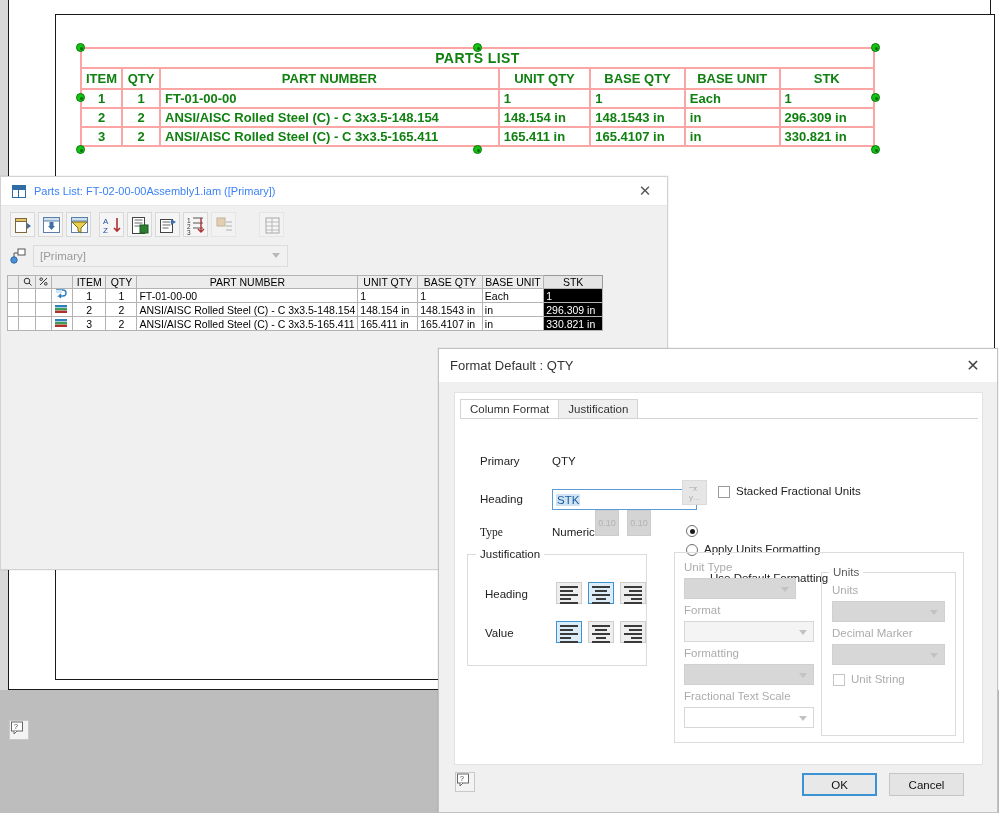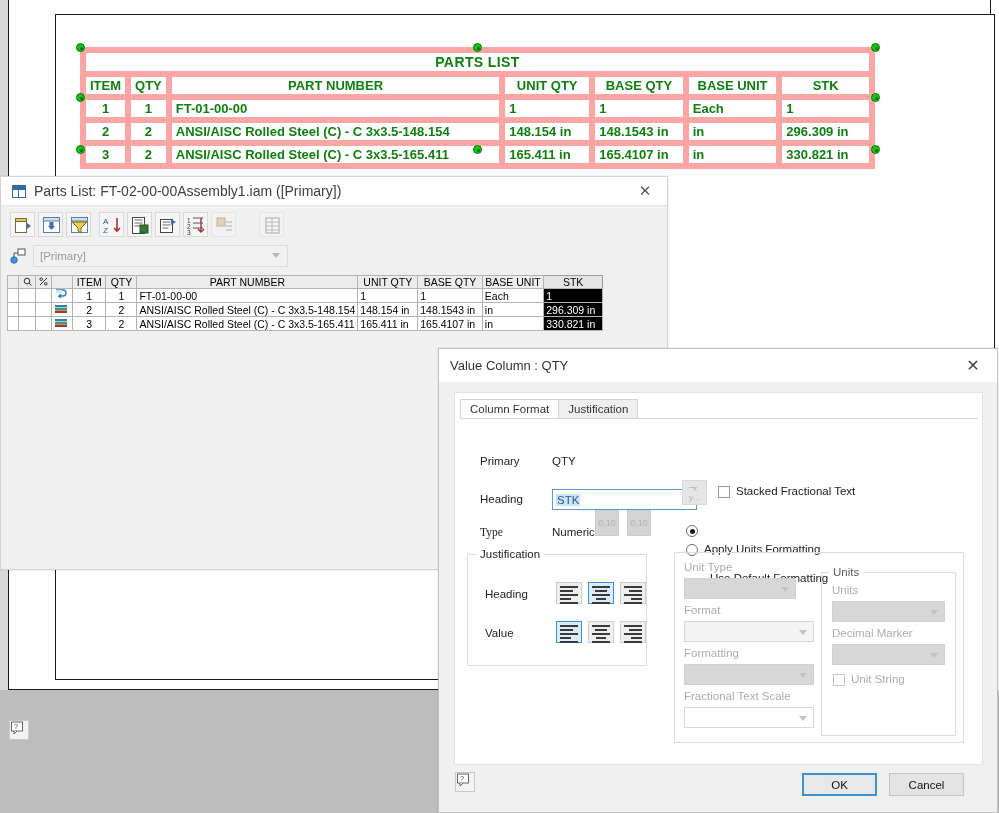--- a/index.html
+++ b/index.html
@@ -16,21 +16,21 @@
   #cad-bottom-gutter{position:absolute;left:0;top:690px;width:999px;height:123px;background:#bdbdbd;}
   #sheet-outer{position:absolute;left:8px;top:-6px;width:983px;height:696px;background:#fff;border:1px solid #1a1a1a;box-sizing:border-box;}
   #sheet-inner{position:absolute;left:55px;top:14px;width:940px;height:666px;background:#fff;border:1px solid #1a1a1a;box-sizing:border-box;}
 
   
   #parts-table{
     position:absolute;left:80px;top:47px;width:795px;
     border-collapse:collapse;
   }
   #parts-table td,#parts-table th{
-    border:6px solid #fca5a5;color:#108010;
+    border:2px solid #fca5a5;color:#108010;
     font-family:"Liberation Sans", sans-serif;
     font-weight:bold;font-size:13px;padding:1px 4px;height:19px;
     box-sizing:border-box;white-space:nowrap;
   }
   #parts-table .t-title{text-align:center;font-size:14px;height:20px;letter-spacing:.4px;}
   #parts-table .t-hdr{text-align:center;height:21px;}
   .c-item{width:40px;text-align:center;}
   .c-qty{width:38px;text-align:center;}
   .c-pn{width:340px;text-align:left;}
   .c-uq{width:92px;text-align:left;}
@@ -42,21 +42,21 @@
   .grip{position:absolute;width:9px;height:9px;border-radius:50%;
         background:#13c413;border:1.5px solid #0a7a0a;box-sizing:border-box;z-index:6;}
   .grip::after{content:"";position:absolute;left:2.5px;top:2.5px;width:3px;height:3px;
         border-radius:50%;background:#0a6b0a;}
 
   
   .win{position:absolute;background:#f0f0f0;border:1px solid #cfcfcf;box-sizing:border-box;
        box-shadow:0 0 0 1px rgba(0,0,0,.04);}
   .win-title{height:28px;display:flex;align-items:center;background:#ffffff;
              border-bottom:1px solid #e8e8e8;}
-  .win-title .tl-text{font-size:14px;color:#404040;white-space:nowrap;}
+  .win-title .tl-text{font-size:11px;color:#3b82f6;white-space:nowrap;}
   .win-close{margin-left:auto;width:44px;height:28px;display:flex;align-items:center;
              justify-content:center;color:#5a5a5a;font-size:15px;}
 
   
   #partslist-win{left:0px;top:176px;width:668px;height:394px;background:#f0f0f0;border:1px solid #d2d2d2;}
   #partslist-win .win-title{background:#fff;}
   #pl-icon{width:14px;height:13px;margin:0 8px 0 11px;position:relative;flex:none;}
   #pl-icon .g1{position:absolute;inset:0;border:1.4px solid #2e6da4;background:#fff;box-sizing:border-box;}
   #pl-icon .g1::before{content:"";position:absolute;left:0;top:0;right:0;height:4px;background:#2e6da4;}
   #pl-icon .g1::after{content:"";position:absolute;left:4.5px;top:4px;bottom:0;width:1.2px;background:#2e6da4;}
@@ -379,21 +379,21 @@
     <svg width="16" height="16" viewBox="0 0 16 16">
         <rect x="1.5" y="1" width="11" height="9" fill="#fff" stroke="#666"></rect>
         <text x="4" y="8" font-size="7" fill="#333" font-family="Liberation Sans">?</text>
         <path d="M4 10 l0 3 3-3" fill="#fff" stroke="#666"></path>
       </svg>
   </div>
 </div>
 
 <div class="win" id="fmt-dialog">
   <div class="win-title">
-    <div class="tl-text">Value Column : QTY</div>
+    <div class="tl-text">Format Default : QTY</div>
     <div class="win-close">✕</div>
   </div>
 
   <div id="fmt-body">
 
     <div class="tabstrip">
       <div class="tab active">Column Format</div>
       <div class="tab">Justification</div>
     </div>
     <div class="tabline"></div>
@@ -406,21 +406,21 @@
       <span class="sel">STK</span>
     </div>
 
     <div id="frac-btn">
       <div class="fr">x<br>y…</div>
       <svg style="position:absolute;left:6px;top:6px" width="8" height="1">
           <rect width="8" height="1" fill="#c2c2c2"></rect>
         </svg>
     </div>
     <div class="ckbox" style="left:263px;top:93px;"></div>
-    <div class="lbl" style="left:281px;top:92px;">Stacked Fractional Text</div>
+    <div class="lbl" style="left:281px;top:92px;">Stacked Fractional Units</div>
 
     <div class="lbl" style="left:25px;top:133px;font-family:Liberation Serif, serif;">Type</div>
     <div class="lbl" style="left:97px;top:133px;">Numeric</div>
 
     <div class="radio on" style="left:231px;top:132px;"></div>
     <div class="lbl" style="left:255px;top:131px;margin-top:48px;">Use Default Formatting</div>
     <div class="radio" style="left:231px;top:151px;"></div>
     <div class="lbl" style="left:249px;top:150px;">Apply Units Formatting</div>
 
     <div class="prev-box" style="left:140px;">0.10</div>

